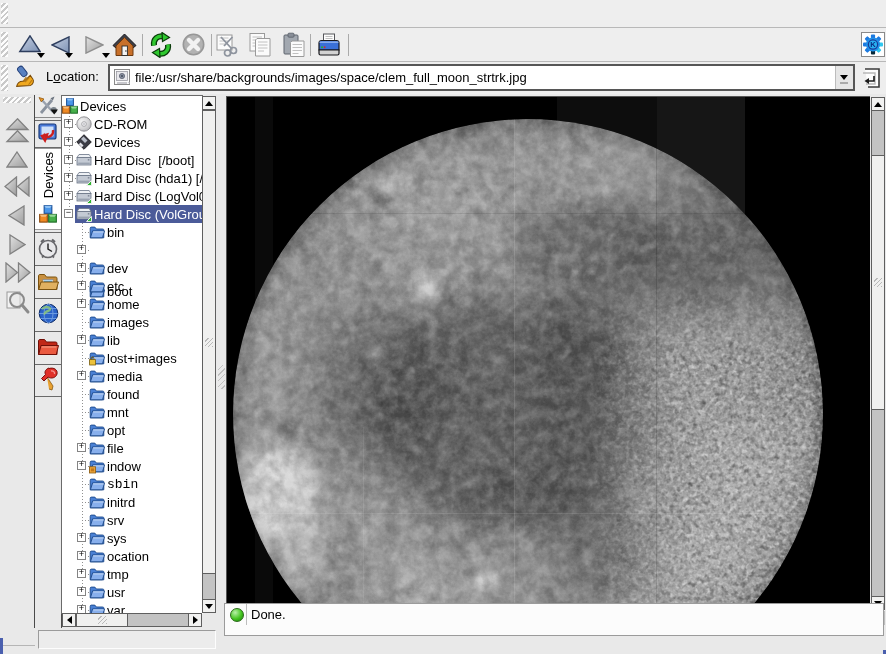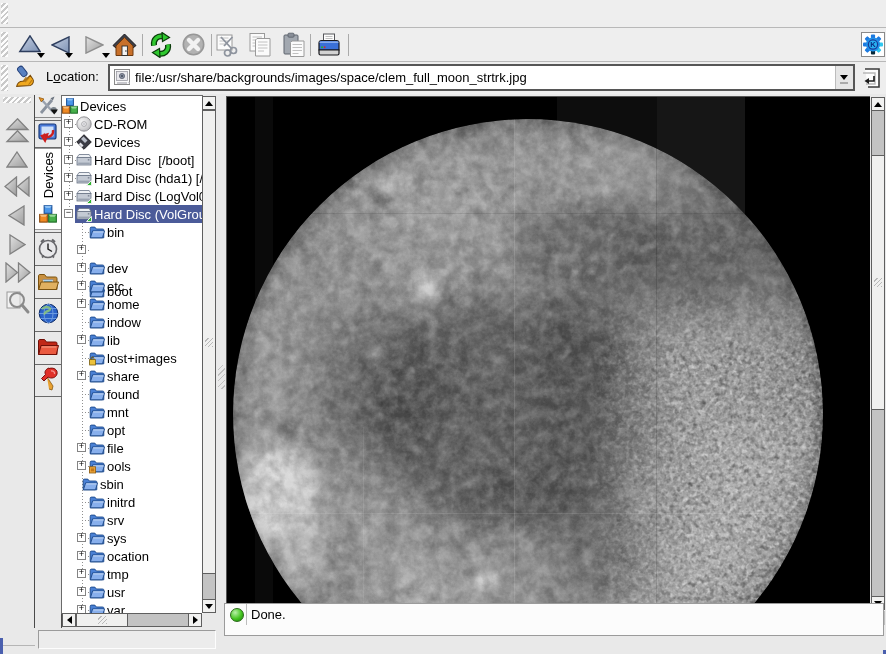--- a/index.html
+++ b/index.html
@@ -420,21 +420,21 @@
           <use href="#i-fold"></use>
         </svg>
         <span class="txt">home</span>
       </div>
     <div class="exp" style="left:15px;top:203px;">+</div>
     <div class="dot-h" style="left:20px;top:226px;width:7px;"></div>
     <div class="row" style="left:27px;top:217px;">
         <svg class="ic" viewBox="0 0 16 16">
           <use href="#i-fold"></use>
         </svg>
-        <span class="txt">indow</span>
+        <span class="txt">images</span>
       </div>
     <div class="dot-h" style="left:20px;top:244px;width:7px;"></div>
     <div class="row" style="left:27px;top:235px;">
         <svg class="ic" viewBox="0 0 16 16">
           <use href="#i-fold"></use>
         </svg>
         <span class="txt">lib</span>
       </div>
     <div class="exp" style="left:15px;top:239px;">+</div>
     <div class="dot-h" style="left:20px;top:262px;width:7px;"></div>
@@ -442,21 +442,21 @@
         <svg class="ic" viewBox="0 0 16 16">
           <use href="#i-foldlock"></use>
         </svg>
         <span class="txt">lost+images</span>
       </div>
     <div class="dot-h" style="left:20px;top:280px;width:7px;"></div>
     <div class="row" style="left:27px;top:271px;">
         <svg class="ic" viewBox="0 0 16 16">
           <use href="#i-fold"></use>
         </svg>
-        <span class="txt">share</span>
+        <span class="txt">media</span>
       </div>
     <div class="exp" style="left:15px;top:275px;">+</div>
     <div class="dot-h" style="left:20px;top:298px;width:7px;"></div>
     <div class="row" style="left:27px;top:289px;">
         <svg class="ic" viewBox="0 0 16 16">
           <use href="#i-fold"></use>
         </svg>
         <span class="txt">found</span>
       </div>
     <div class="dot-h" style="left:20px;top:316px;width:7px;"></div>
@@ -479,25 +479,25 @@
           <use href="#i-fold"></use>
         </svg>
         <span class="txt">file</span>
       </div>
     <div class="exp" style="left:15px;top:347px;">+</div>
     <div class="dot-h" style="left:20px;top:370px;width:7px;"></div>
     <div class="row" style="left:27px;top:361px;">
         <svg class="ic" viewBox="0 0 16 16">
           <use href="#i-foldroot"></use>
         </svg>
-        <span class="txt">ools</span>
+        <span class="txt">indow</span>
       </div>
     <div class="exp" style="left:15px;top:365px;">+</div>
     <div class="dot-h" style="left:20px;top:388px;width:7px;"></div>
-    <div class="row" style="left:20px;top:379px;">
+    <div class="row" style="left:27px;top:379px;font-family:Liberation Mono, monospace;">
         <svg class="ic" viewBox="0 0 16 16">
           <use href="#i-fold"></use>
         </svg>
         <span class="txt">sbin</span>
       </div>
     <div class="dot-h" style="left:20px;top:406px;width:7px;"></div>
     <div class="row" style="left:27px;top:397px;">
         <svg class="ic" viewBox="0 0 16 16">
           <use href="#i-fold"></use>
         </svg>

